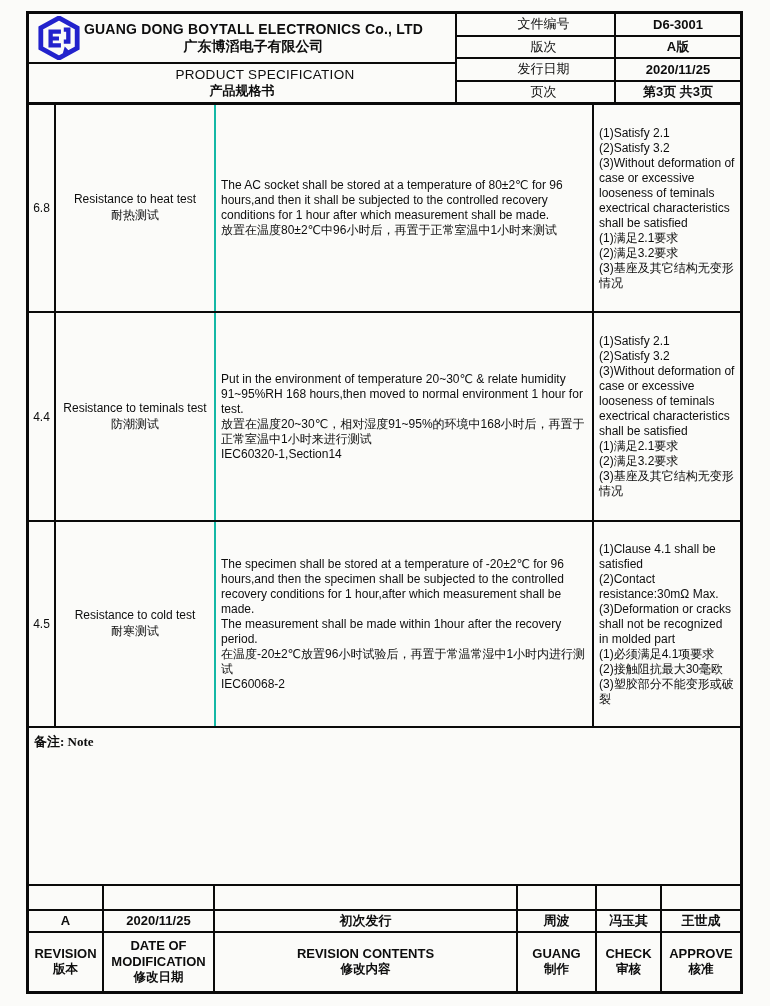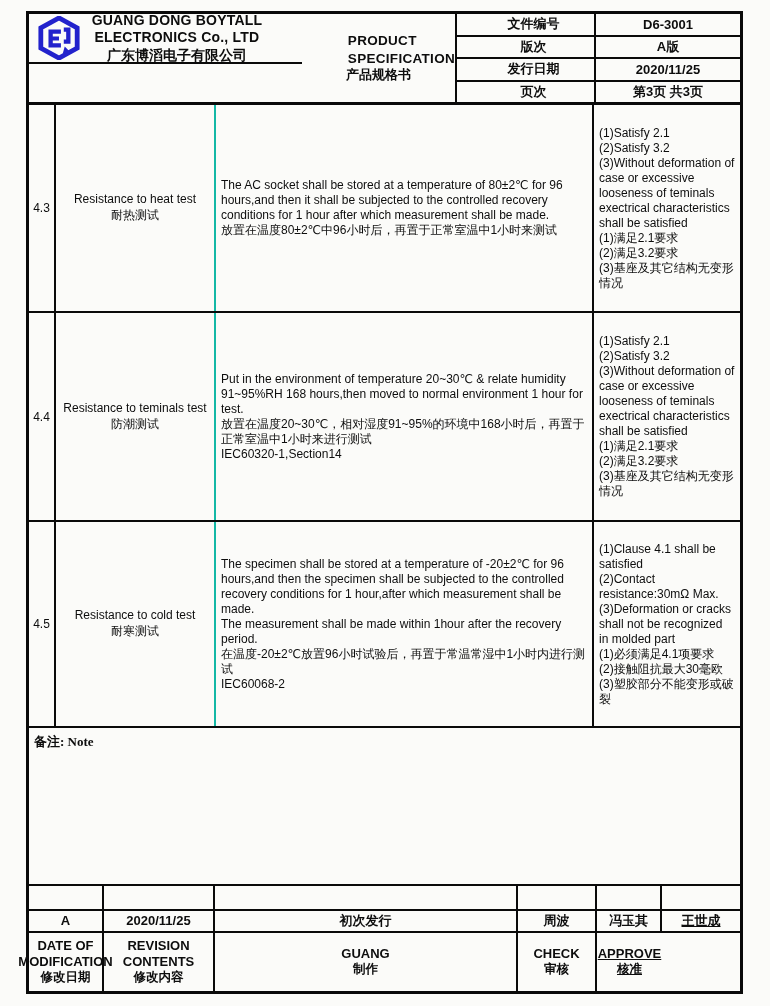--- a/index.html
+++ b/index.html
@@ -3,54 +3,54 @@
 <meta charset="utf-8">
 <style>
   * { margin:0; padding:0; box-sizing:border-box; }
   html,body { background:#f6f6f3; }
   body { font-family:"Liberation Sans","DejaVu Sans",sans-serif; color:#0d0d0d; }
   .page { position:relative; width:770px; height:1006px; background:#fbfbf9; overflow:hidden; }
   .doc  { position:absolute; left:26px; top:11px; width:717px; }
 
   
   .header { display:grid; grid-template-columns:428px 1fr; border:3px solid #0a0a0a; height:94px; }
-  .header-left { border-right:2px solid #0a0a0a; display:flex; flex-direction:row; }
+  .header-left { border-right:2px solid #0a0a0a; display:flex; flex-direction:column; }
   .company-block { height:50px; border-bottom:2px solid #0a0a0a; display:flex; align-items:center; padding-left:7px; }
   .logo { flex:0 0 46px; height:44px; }
   .company-text { flex:1; text-align:center; line-height:1.25; padding-right:30px; }
   .company-en { font-size:14px; font-weight:bold; letter-spacing:.2px; }
   .company-cn { font-size:14px; font-weight:bold; }
   .title-block { flex:1; display:flex; flex-direction:column; align-items:center; justify-content:center; line-height:1.3; }
-  .title-en { font-size:13.5px; font-weight:bold; letter-spacing:.3px;padding-left:46px; }
+  .title-en { font-size:13.5px; font-weight:normal; letter-spacing:.3px;padding-left:46px; }
   .title-cn { font-size:13px; font-weight:bold; }
   .header-right { display:flex; flex-direction:column; }
   .info-row { display:flex; flex:1; border-bottom:2px solid #0a0a0a; }
   .info-row:last-child { border-bottom:none; }
-  .info-label { width:139px; border-right:2px solid #0a0a0a; display:flex; align-items:center; justify-content:center; font-weight:bold; font-size:13px;padding-left:16px; }
+  .info-label { width:159px; border-right:2px solid #0a0a0a; display:flex; align-items:center; justify-content:center; font-weight:normal; font-size:13px;padding-left:16px; }
   .info-value { flex:1; display:flex; align-items:center; justify-content:center; font-weight:bold; font-size:13px; }
 
   
   .tests { border-left:3px solid #0a0a0a; border-right:3px solid #0a0a0a; }
   .trow { display:grid; grid-template-columns:27px 160px 378px 1fr; border-bottom:2px solid #0a0a0a; }
   .trow-0 { height:208px; } .trow-1 { height:209px; } .trow-2 { height:206px; }
   .c-no { border-right:2px solid #0a0a0a; display:flex; align-items:center; justify-content:center; font-size:12px; }
   .c-item { border-right:2px solid #14b8a6; display:flex; flex-direction:column; align-items:center; justify-content:center; font-size:12px; line-height:1.3; text-align:center; padding:0 2px; }
   .c-content { border-right:2px solid #0a0a0a; display:flex; align-items:center; padding:20px 5px; }
   .c-req { display:flex; align-items:center; padding:4px 5px; }
   .celltext { font-size:12px; line-height:15px; white-space:pre-line; }
 
   
   .notebox { height:156px; border-left:3px solid #0a0a0a; border-right:3px solid #0a0a0a; padding:4px 5px; }
   .note-label { font-size:13px; font-weight:bold;font-family:Liberation Serif, serif; }
 
   
   .revtable { border:3px solid #0a0a0a; border-top:2px solid #0a0a0a; }
   .rrow { display:grid; grid-template-columns:75px 111px 303px 79px 65px 1fr; }
   .rrow > div { border-right:2px solid #0a0a0a; display:flex; flex-direction:column; align-items:center; justify-content:center; text-align:center; font-weight:bold; font-size:13px; line-height:1.25; }
-  .rrow > div:last-child { border-right:none;text-decoration:underline; }
+  .rrow > div:last-child { border-right:none; }
   .rrow-empty { height:25px; border-bottom:2px solid #0a0a0a; }
   .rrow-data  { height:22px; border-bottom:2px solid #0a0a0a; }
   .rrow-head  { height:58px; }
   .rhead-cn { font-size:12.5px; font-weight:bold; }
 </style>
 </head>
 <body>
 
 <div class="page">
   <div class="doc">
@@ -90,21 +90,21 @@
         <div class="info-row">
           <div class="info-label">页次</div>
           <div class="info-value">第3页 共3页</div>
         </div>
       </div>
     </div>
 
     <div class="tests">
 
       <div class="trow trow-0">
-        <div class="c-no">4.3</div>
+        <div class="c-no">6.8</div>
         <div class="c-item">
           <div>Resistance to heat test</div>
           <div>耐热测试</div>
         </div>
         <div class="c-content">
           <div class="celltext">The AC socket shall be stored at a temperature of 80±2℃ for 96 hours,and then it shall be subjected to the controlled recovery conditions for 1 hour after which measurement shall be made.
 放置在温度80±2℃中96小时后，再置于正常室温中1小时来测试</div>
         </div>
         <div class="c-req">
           <div class="celltext">(1)Satisfy 2.1
@@ -180,20 +180,24 @@
         <div>A</div>
         <div>2020/11/25</div>
         <div>初次发行</div>
         <div>周波</div>
         <div>冯玉其</div>
         <div>王世成</div>
       </div>
 
       <div class="rrow rrow-head">
         <div>
+          <div>REVISION</div>
+          <div class="rhead-cn">版本</div>
+        </div>
+        <div>
           <div>DATE OF MODIFICATION</div>
           <div class="rhead-cn">修改日期</div>
         </div>
         <div>
           <div>REVISION CONTENTS</div>
           <div class="rhead-cn">修改内容</div>
         </div>
         <div>
           <div>GUANG</div>
           <div class="rhead-cn">制作</div>

